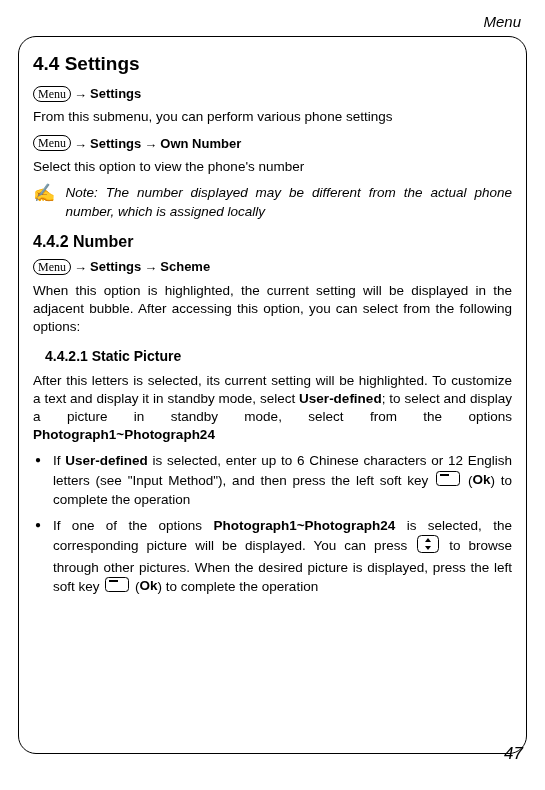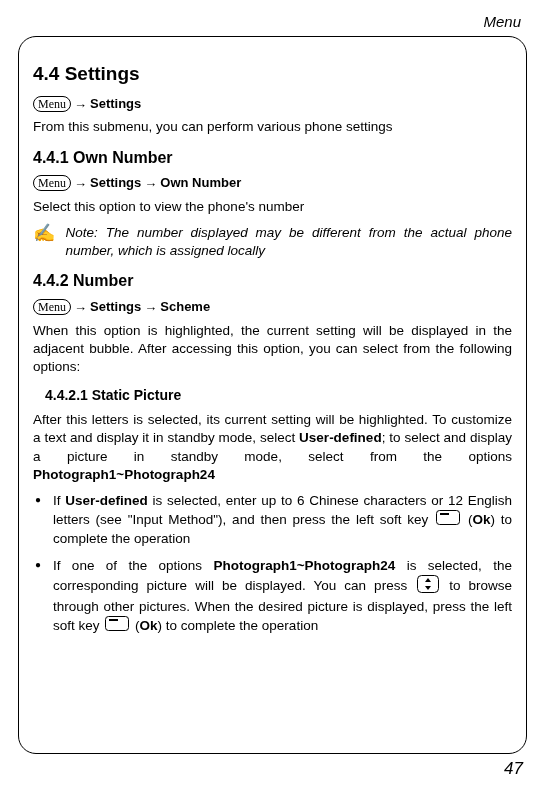--- a/index.html
+++ b/index.html
@@ -16,21 +16,21 @@
   .header {
     text-align: right;
     font-style: italic;
     font-size: 15px;
     margin-bottom: 4px;
     padding-right: 6px;
   }
   .frame {
     border: 1.5px solid #000;
     border-radius: 18px;
-    padding: 24px 14px 14px 14px;
+    padding: 14px 14px 14px 14px;
     height: 718px;
   }
   h1.sect {
     font-size: 19px;
     font-weight: bold;
     margin-bottom: 8px;
   }
   h2.sub {
     font-size: 16px;
     font-weight: bold;
@@ -111,21 +111,21 @@
     text-align: justify;
   }
   .key-icon {
     display: inline-block;
     vertical-align: middle;
     margin: 0 2px;
   }
   .b { font-weight: bold; margin-top: 44px; }
   .pagenum {
     position: absolute;
-    bottom: 9px;
+    bottom: 24px;
     right: 22px;
     font-style: italic;
     font-size: 17px;
   }
 </style>
 </head>
 <body>
 
 <div class="header">
   <span>Menu</span>
@@ -136,21 +136,20 @@
   <h1 class="sect">4.4 Settings</h1>
 
   <div class="nav-line">
     <span class="menu-pill">Menu</span>
     <span class="arrow">→</span>
     <span>Settings</span>
   </div>
 
   <p class="body">From this submenu, you can perform various phone settings</p>
 
-  <h2 class="sub">4.4.1 Own Number</h2>
 
   <div class="nav-line">
     <span class="menu-pill">Menu</span>
     <span class="arrow">→</span>
     <span>Settings</span>
     <span class="arrow">→</span>
     <span>Own Number</span>
   </div>
 
   <p class="body">Select this option to view the phone's number</p>

